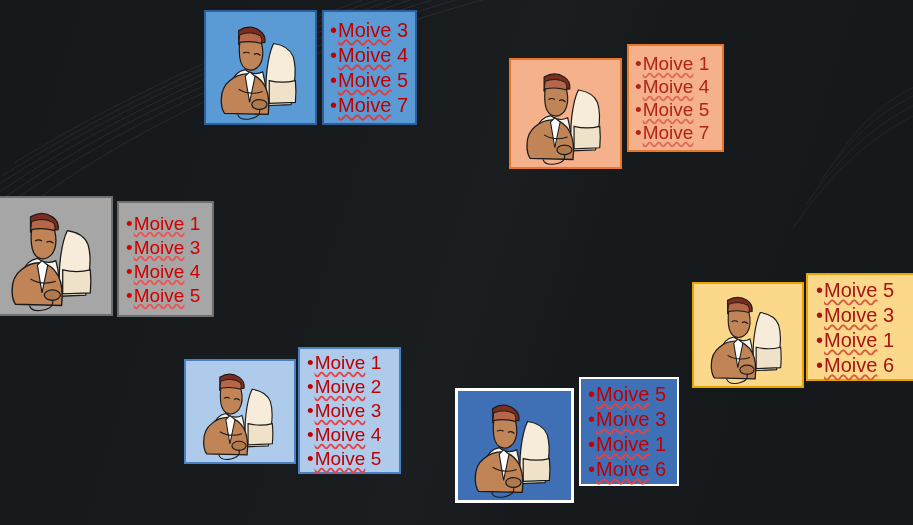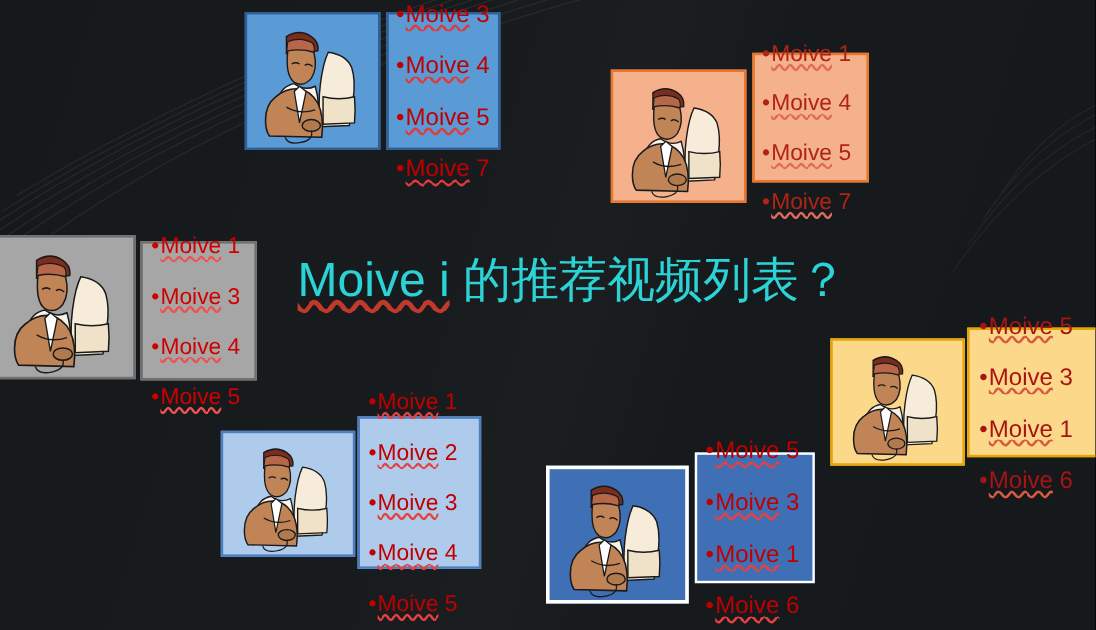--- a/index.html
+++ b/index.html
@@ -61,21 +61,20 @@
   }
   .bullet {
     display: inline-block;
     margin-right: 1px;
   }
   .word {
     
     text-decoration: underline wavy;
     text-decoration-skip-ink: none;
     text-underline-offset: 2px;
-    margin-top: 18px;
   }
   .num { padding-left: 0.28em; }
 
   
   #title {
     position: absolute;
     white-space: nowrap;
     font-family: "Liberation Sans", sans-serif;
     font-weight: 400;
   }
@@ -102,23 +101,20 @@
     </g>
     <g fill="none" stroke="#2c3236" stroke-width="1" opacity="0.5">
       <path d="M835 160 C 862 120, 890 96, 930 80"></path>
       <path d="M820 182 C 852 134, 888 104, 935 86"></path>
       <path d="M806 205 C 843 150, 886 114, 940 94"></path>
       <path d="M793 228 C 835 166, 884 124, 945 102"></path>
     </g>
   </svg>
   <div id="bg-sheen"></div>
 
-  <div id="title" style="left:248px; top:206px; font-size:40px; color:#2bd3d6;">
-    <span class="t-latin">Moive i</span><span> 的推荐视频列表？</span>
-  </div>
 
   <div class="card" style="left:204px; top:10px;">
     <div class="pic" style="width:113px; height:115px; background:#5b9bd5; border:2px solid #2f5f96;">
       <svg viewBox="0 0 100 100">
         <g>
           <path d="M62 28 q14 2 18 12 q3 10 1 24 q-1 12 -3 20 l-22 1 q-2 -18 0 -33 q2 -16 6 -24z" fill="#f6ecd9" stroke="#1a1a1a" stroke-width="1.1"></path>
           <path d="M58 62 q12 3 24 0 q1 10 0 20 l-24 1z" fill="#f0e2c8" stroke="#1a1a1a" stroke-width="1.1"></path>
           <path d="M30 16 q10 -6 19 0 q6 4 5 11 l-24 2z" fill="#7b2d1e" stroke="#1a1a1a" stroke-width="1.1"></path>
           <path d="M31 20 q10 -4 19 1 q2 3 1 7 l-21 1z" fill="#b6674a" stroke="#1a1a1a" stroke-width="0.9"></path>
           <path d="M31 27 q10 -2 20 1 q3 12 -2 20 q-6 7 -13 3 q-7 -5 -5 -24z" fill="#c08457" stroke="#1a1a1a" stroke-width="1.1"></path>

